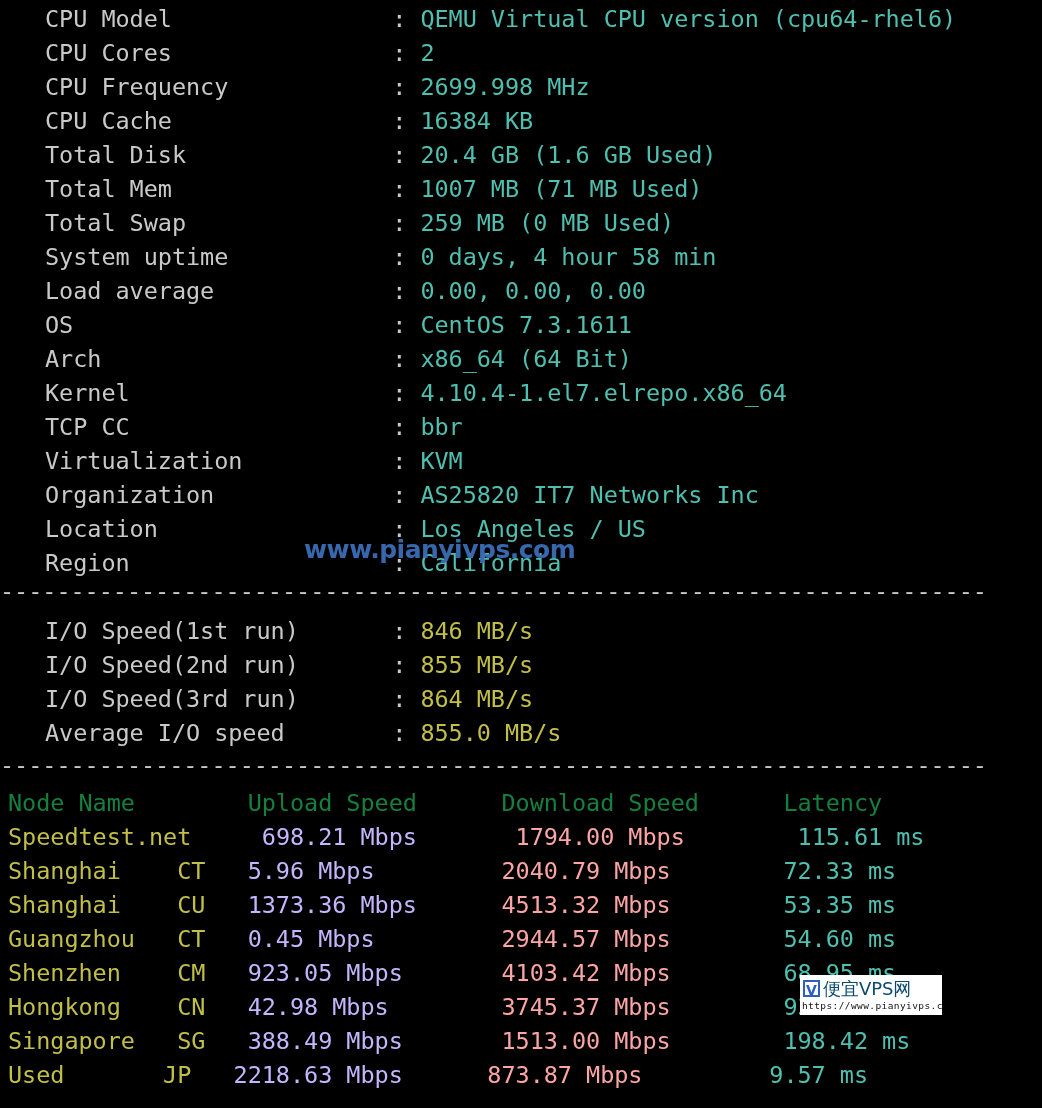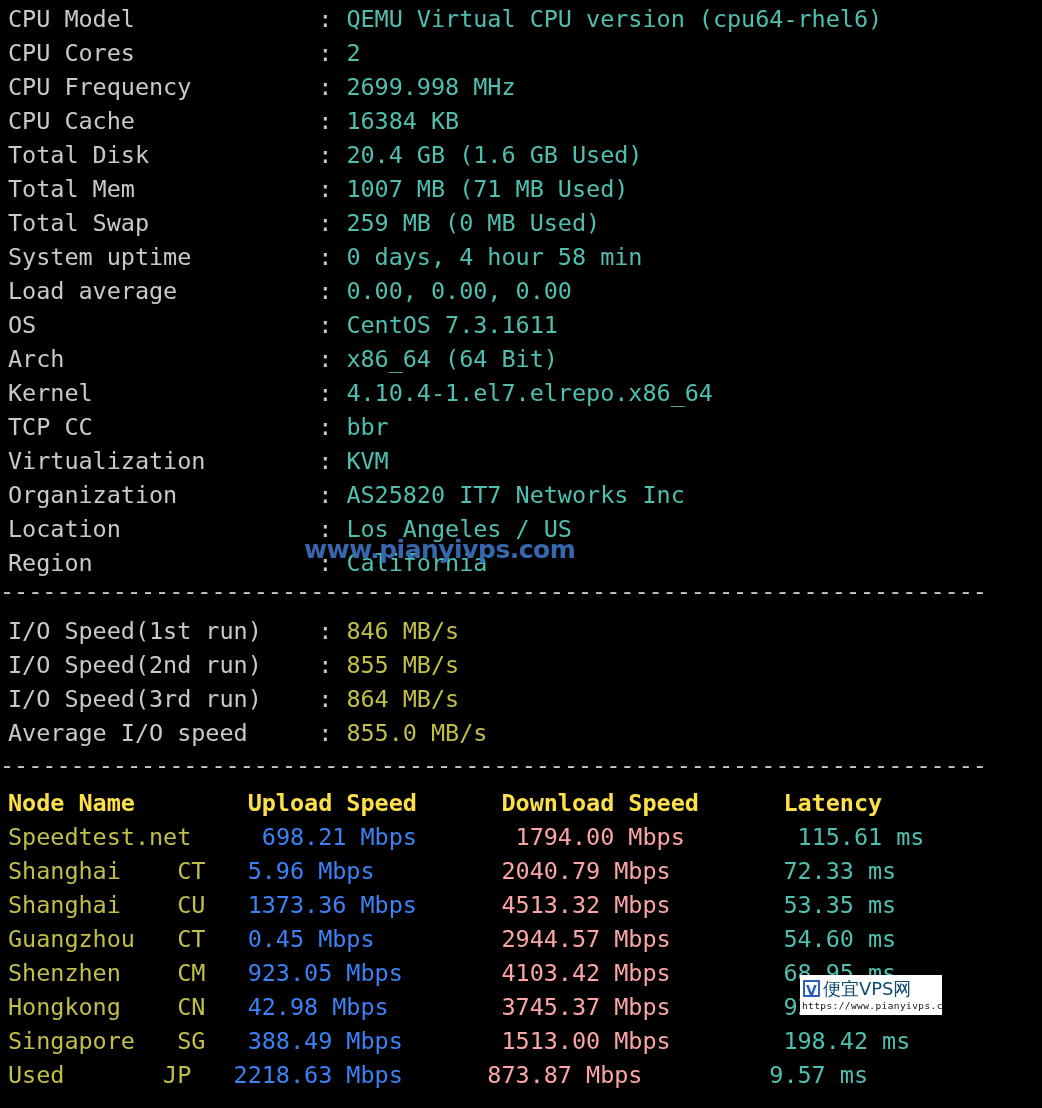--- a/index.html
+++ b/index.html
@@ -24,26 +24,26 @@
     letter-spacing: -0.05px;
     padding-top: 2px;
     box-sizing: border-box;
   }
   .line {
     white-space: pre;
     height: 34px;
     padding-left: 8px;
     box-sizing: border-box;
   }
-  .lbl   { color: #c9c9c9; }
+  .lbl   { color: #c9c9c9; margin-left: 37px; }
   .cyan  { color: #4fbfb0; }
   .yel   { color: #c2bf48; }
-  .grn   { color: #3b82f6; }
+  .grn   { color: #c4b5fd; }
   .red   { color: #fca5a5; }
-  .white { color: #fde047; font-weight: bold; }
+  .white { color: #15803d; }
 
   .blank { height: 34px; }
   .dashline {
     white-space: pre;
     color: #c9c9c9;
     height: 22px;
     line-height: 22px;
     padding-left: 0px;
     font-size: 23.5px;
     overflow: hidden;

